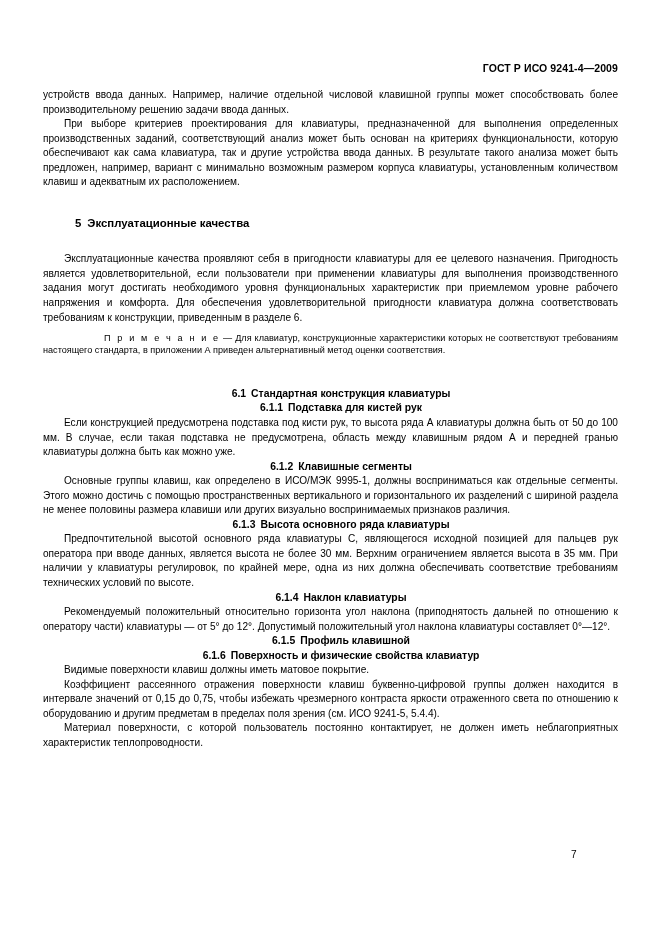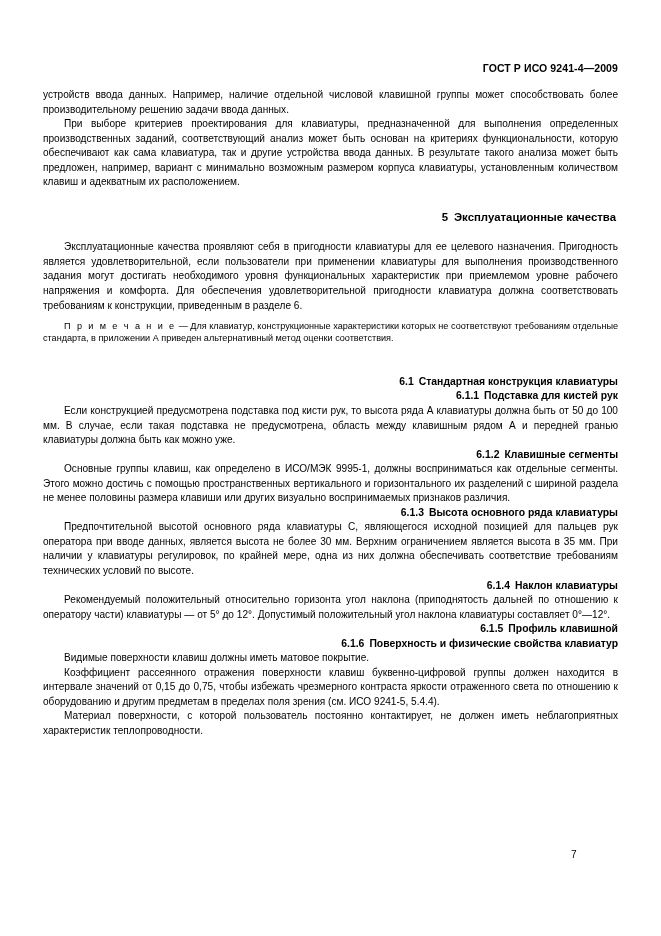--- a/index.html
+++ b/index.html
@@ -41,52 +41,53 @@
     -webkit-hyphens: none;
     hyphens: none;
   }
   p.indent {
     text-indent: 21px;
   }
   p.flush {
     text-indent: 0;
   }
   .h1 {
-    margin: 2px;
+    margin: 8px;
     padding-left: 24px;
     font-size: 11.4px;
     font-weight: bold;
     line-height: 14.5px;
-    text-align: right;
+    text-align: left;
     text-indent: 0;
   }
   .h1 .num {
     margin-right: 6px;
   }
   .h2 {
     margin: 0;
     padding-left: 21px;
     font-size: 10.4px;
     font-weight: bold;
     line-height: 14.55px;
-    text-align: right;
+    text-align: center;
     text-indent: 0;
   }
   .h2 .num {
     margin-right: 5px;
   }
   .note {
     margin: 0;
     font-size: 9.1px;
     line-height: 12.4px;
     text-align: justify;
     text-indent: 21px;
   }
   .note .lbl {
     letter-spacing: 1.9px;
+    margin-left: 40px;
   }
   .sp-sec-before { height: 18px; }
   .sp-sec-after { height: 14px; }
   .sp-note-before { height: 7px; }
   .sp-note-after { height: 16px; }
   .pagenum {
     position: absolute;
     left: 571px;
     top: 849px;
     font-size: 10.1px;
@@ -111,21 +112,21 @@
       <span class="num">5</span><span>Эксплуатационные качества</span>
     </p>
 
     <div class="sp-sec-after"></div>
 
     <p class="indent">Эксплуатационные качества проявляют себя в пригодности клавиатуры для ее целевого назначения. Пригодность является удовлетворительной, если пользователи при применении клавиатуры для выполнения производственного задания могут достигать необходимого уровня функциональных характеристик при приемлемом уровне рабочего напряжения и комфорта. Для обеспечения удовлетворительной пригодности клавиатура должна соответствовать требованиям к конструкции, приведенным в разделе 6.</p>
 
     <div class="sp-note-before"></div>
 
     <p class="note">
-      <span class="lbl">П р и м е ч а н и е</span><span> — Для клавиатур, конструкционные характеристики которых не соответствуют требованиям отдельные стандарта, в приложении А приведен альтернативный метод оценки соответствия.</span>
+      <span class="lbl">П р и м е ч а н и е</span><span> — Для клавиатур, конструкционные характеристики которых не соответствуют требованиям настоящего стандарта, в приложении А приведен альтернативный метод оценки соответствия.</span>
     </p>
 
     <div class="sp-note-after"></div>
 
 
     <div class="sp-sec-after"></div>
 
     <p class="h2">
       <span class="num">6.1</span><span>Стандартная конструкция клавиатуры</span>
     </p>

